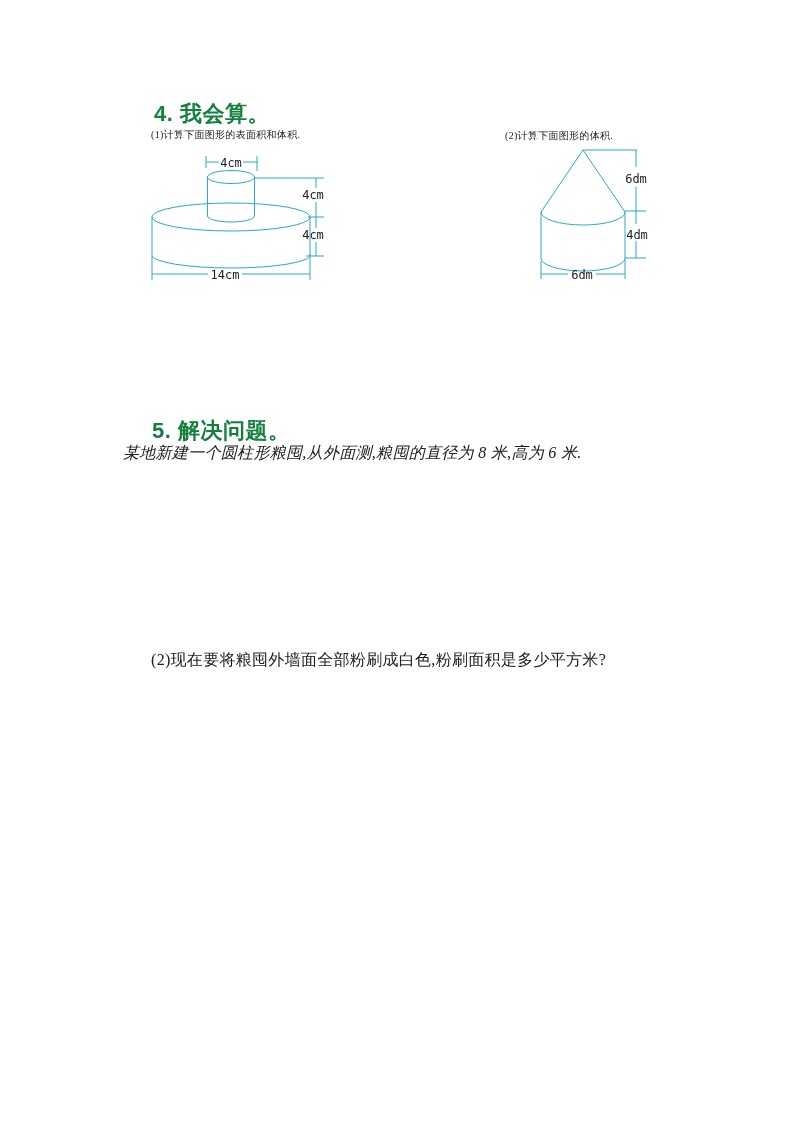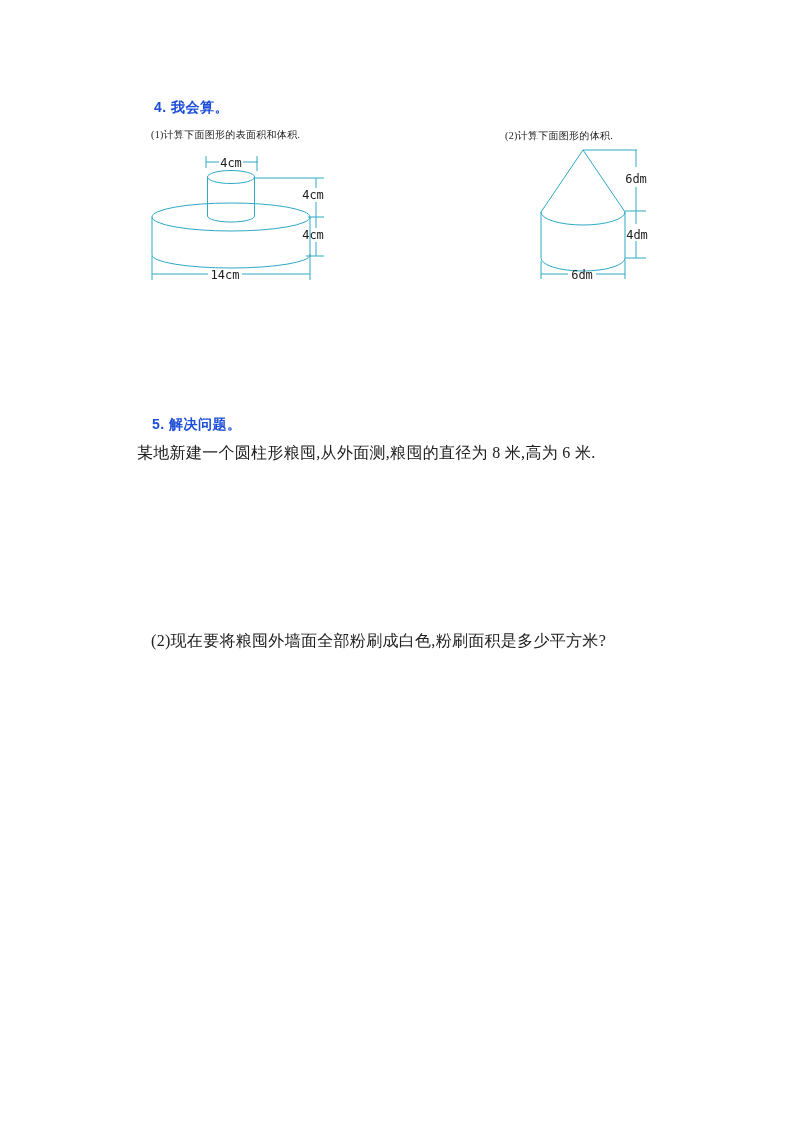--- a/index.html
+++ b/index.html
@@ -9,22 +9,22 @@
     height: 1122px;
     background: #ffffff;
     font-family: "Liberation Serif", serif;
     color: #1c1c1c;
     overflow: hidden;
   }
   .abs { position: absolute; white-space: nowrap; }
   .q-title {
     font-family: "Liberation Sans", sans-serif;
     font-weight: bold;
-    font-size: 14px;
-    color: #1d4ed8;
+    font-size: 22px;
+    color: #15803d;
     letter-spacing: 0.5px;
   }
   .q-line {
     font-size: 10px;
     color: #202020;
     letter-spacing: 0.3px;
   }
   .q5-line {
     font-size: 16px;
     color: #202020;
@@ -113,20 +113,20 @@
 
     <line x1="21" y1="121" x2="21" y2="139"></line>
     <line x1="105" y1="120" x2="105" y2="139"></line>
     <line x1="21" y1="134" x2="48" y2="134"></line>
     <line x1="76" y1="134" x2="105" y2="134"></line>
     <text x="62" y="139" text-anchor="middle">6dm</text>
   </svg>
 
   <div class="abs q-title" style="left:152px; top:416px;">5. 解决问题。</div>
 
-  <div class="abs q5-line" style="left:137px; top:443px;">某地新建一个圆柱形粮囤,从外面测,粮囤的直径为 8 米,高为 6 米.</div>
+  <div class="abs q5-line" style="left:123px; top:443px;font-style:italic;">某地新建一个圆柱形粮囤,从外面测,粮囤的直径为 8 米,高为 6 米.</div>
 
 
-  <div class="abs q5-line" style="left:151px; top:631px;">(2)现在要将粮囤外墙面全部粉刷成白色,粉刷面积是多少平方米?</div>
+  <div class="abs q5-line" style="left:151px; top:650px;">(2)现在要将粮囤外墙面全部粉刷成白色,粉刷面积是多少平方米?</div>
 
 
 
 </div>
 
 </body></html>

